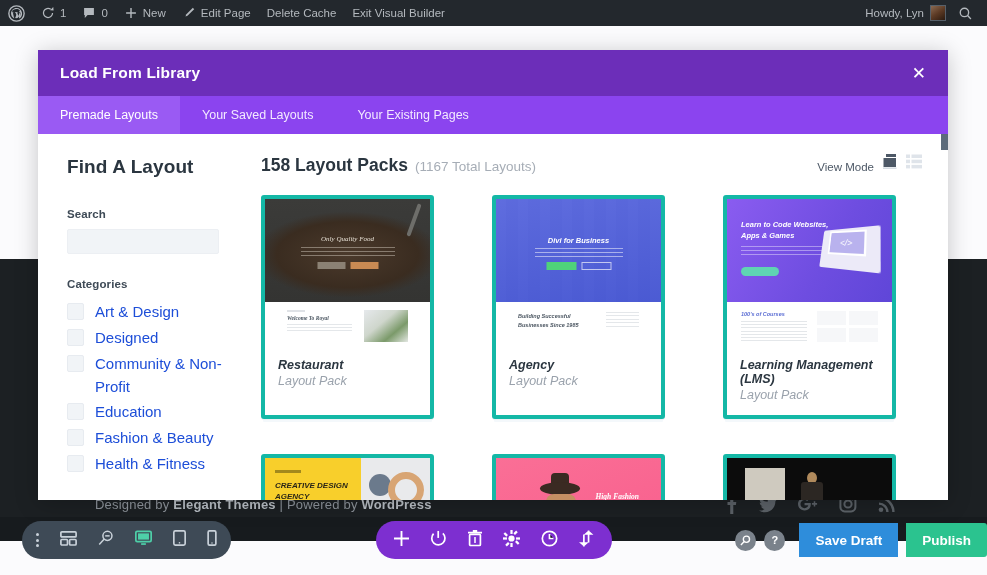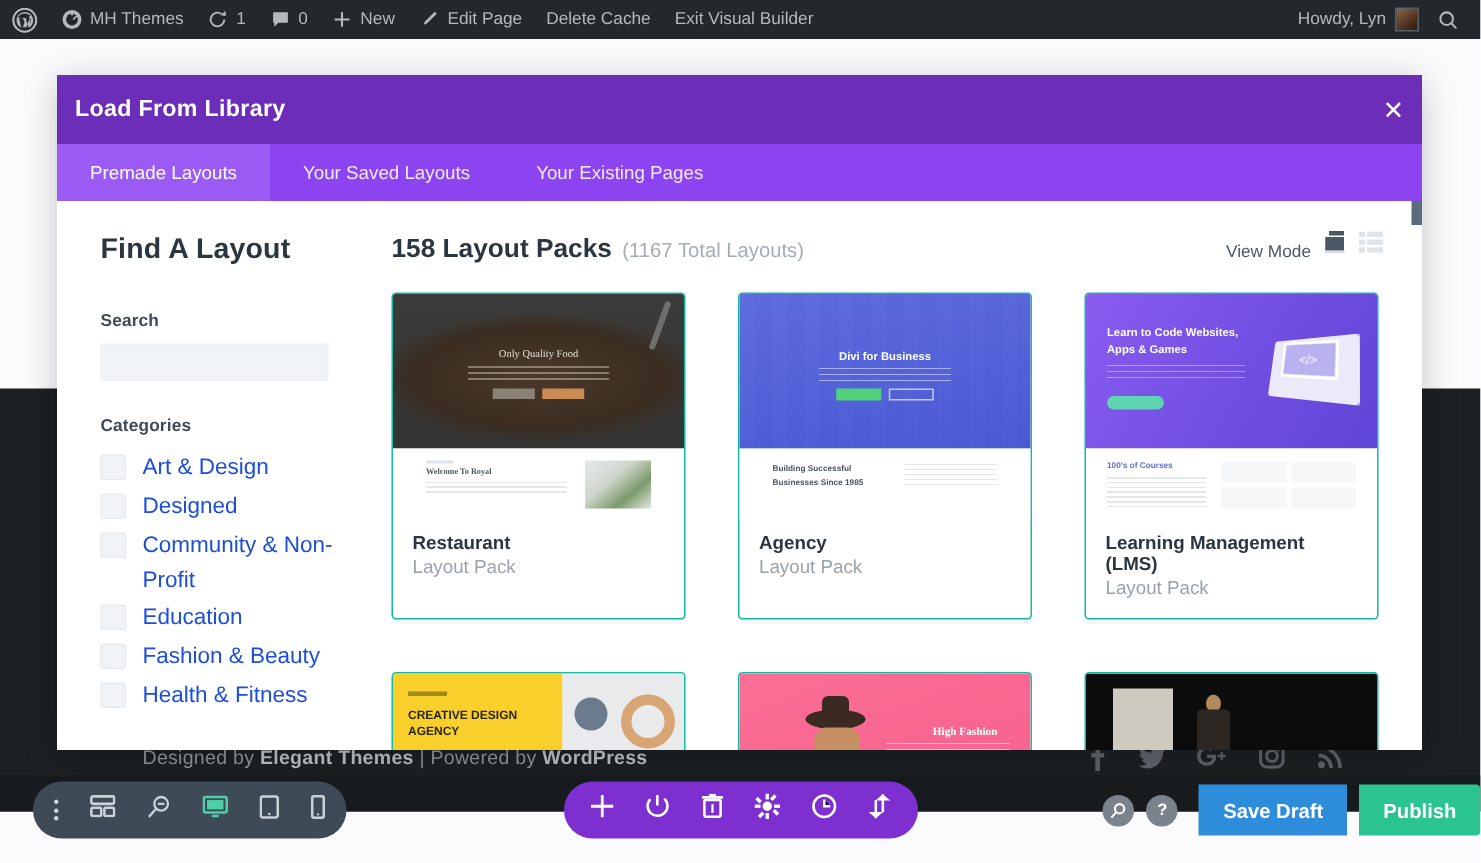--- a/index.html
+++ b/index.html
@@ -68,21 +68,21 @@
   .footer-social svg { display: block; }
   .modal {
     position: absolute; left: 38px; top: 50px;
     width: 910px; height: 450px;
     background: #fff; z-index: 30;
     box-shadow: 0 3px 22px rgba(0,0,0,.22);
     display: flex; flex-direction: column; overflow: hidden;
   }
   .modal-head {
     height: 46px; background: #6c2eb9; flex: 0 0 auto;
-    display: flex; align-items: center; padding: 0 12px;
+    display: flex; align-items: center; padding: 0 22px;
   }
   .modal-title {
     color: #fff; font-size: 15.5px; font-weight: 600; letter-spacing: .2px;
   }
   .modal-close {
     margin-left: auto; color: #fff; font-size: 17px; line-height: 1;
     font-weight: 400; cursor: pointer;
   }
   .tabbar {
     height: 38px; background: #8b44ef; flex: 0 0 auto;
@@ -151,24 +151,24 @@
     margin-left: auto; display: flex; align-items: flex-end; gap: 9px;
   }
   .viewmode-label { font-size: 11.5px; color: #4d5866; }
   .vm-icon { display: block; cursor: pointer; }
 
   .grid {
     display: grid; grid-template-columns: repeat(3, 196px);
     gap: 35px 35px;
   }
   .card {
-    width: 196px; background: #fff;
-    border: 1px solid #14b8a6; border-radius: 3px;
+    width: 173px; background: #fff;
+    border: 4px solid #14b8a6; border-radius: 3px;
     box-shadow: 0 1px 0 #eef2f6, 0 5px 0 -2px #f4f8fb;
-    overflow: hidden; cursor: pointer;
+    overflow: hidden; cursor: pointer; font-style: italic;
   }
   .thumb { width: 100%; height: 103px; position: relative; overflow: hidden; }
   .thumb2 { width: 100%; height: 48px; position: relative; overflow: hidden; background:#fff;}
   .card-meta { padding: 8px 13px 13px 13px; }
   .card-title { font-size: 12.5px; font-weight: 700; color: #2b3640; }
   .card-sub { font-size: 12.5px; color: #9aa2ac; margin-top: 2px; }
 
   
   .th-restaurant {
     background:
@@ -341,29 +341,20 @@
       </svg>
   </span>
 </div>
 
 <div class="adminbar">
   <span class="ab-item">
     <svg width="17" height="17" viewBox="0 0 20 20">
         <circle cx="10" cy="10" r="9" fill="none" stroke="#b4b9be" stroke-width="1.6"></circle>
         <path fill="#b4b9be" d="M10 3.6c-3.5 0-6.4 2.9-6.4 6.4 0 2.6 1.5 4.8 3.7 5.8L5.5 8.3c.3 0 .6 0 .6 0l-.1-.5-1.6.1C5.3 6 7.5 4.7 10 4.7c1.9 0 3.6.8 4.7 2l-.3-.1c-.7 0-1.2.6-1.2 1.2 0 .6.3 1.1.7 1.7.3.5.5 1.1.5 2 0 .6-.2 1.3-.5 2.3l-.7 2.2-2.4-7.1c.4 0 .7-.1.7-.1l-.1-.5s-1 .1-1.6.1c-.6 0-1.6-.1-1.6-.1l-.1.5.7.1 1 2.7-1.4 4.2-2.3-6.9h.7l-.1-.5s-.4 0-.8 0l2.3 6.7c1 .4 2.1.5 3.2.3l2.6-7.5.6 1.6c.1.4.2.7.2 1 0 .5-.2 1.1-.4 1.8l-1.1 3.6c2.5-1.5 3.8-4.4 3.1-7.2C15.9 5.9 13.2 3.6 10 3.6z"></path>
       </svg>
-  </span>
-  <span class="ab-item">
-    <svg width="14" height="14" viewBox="0 0 20 20">
-        <circle cx="10" cy="10" r="9" fill="#b4b9be"></circle>
-        <circle cx="10" cy="10" r="5.6" fill="#23282d"></circle>
-        <rect x="9" y="2" width="2" height="4" fill="#b4b9be"></rect>
-        <path d="M11 10l3.5-3.5" stroke="#b4b9be" stroke-width="1.6"></path>
-      </svg>
-    <span>MH Themes</span>
   </span>
   <span class="ab-item">
     <svg width="14" height="14" viewBox="0 0 20 20">
         <path fill="none" stroke="#b4b9be" stroke-width="1.8" d="M16.5 10a6.5 6.5 0 11-2.6-5.2"></path>
         <path fill="#b4b9be" d="M17.5 1.6l.5 5-5-.6z"></path>
       </svg>
     <span>1</span>
   </span>
   <span class="ab-item">
     <svg width="14" height="14" viewBox="0 0 20 20">

